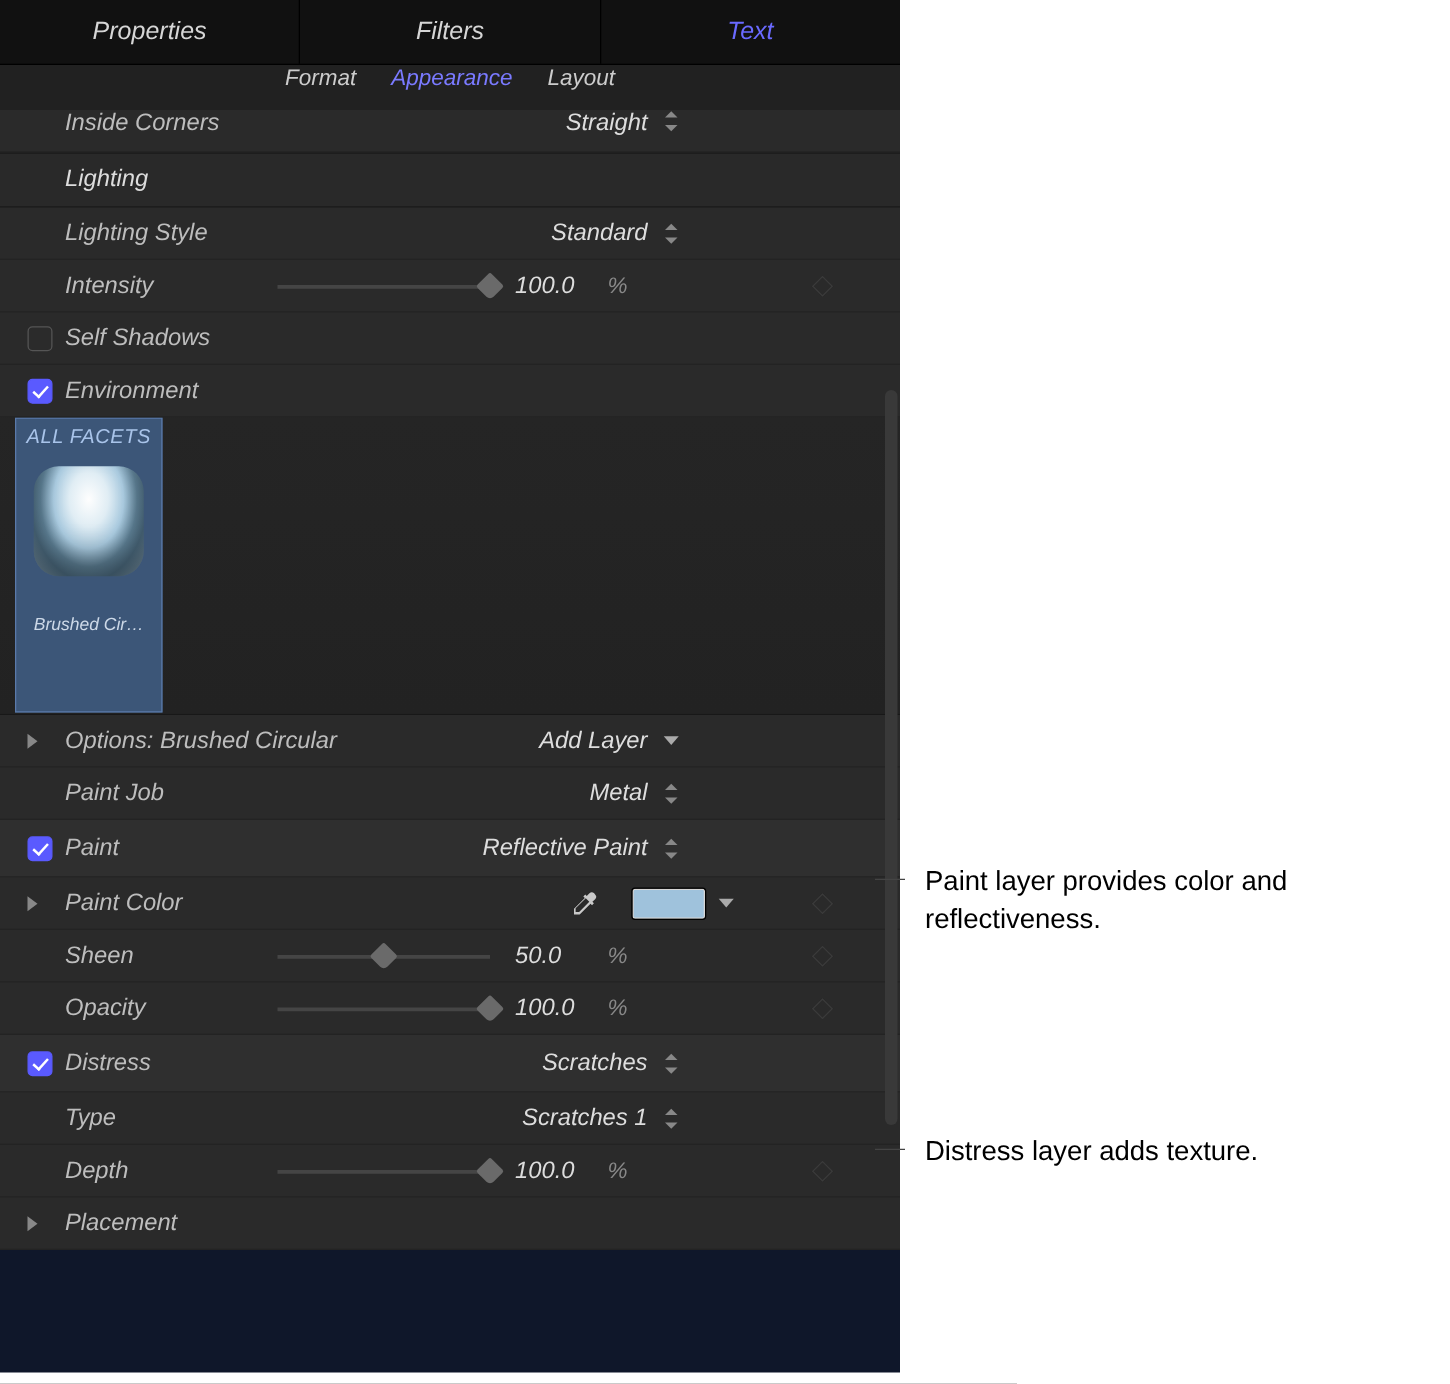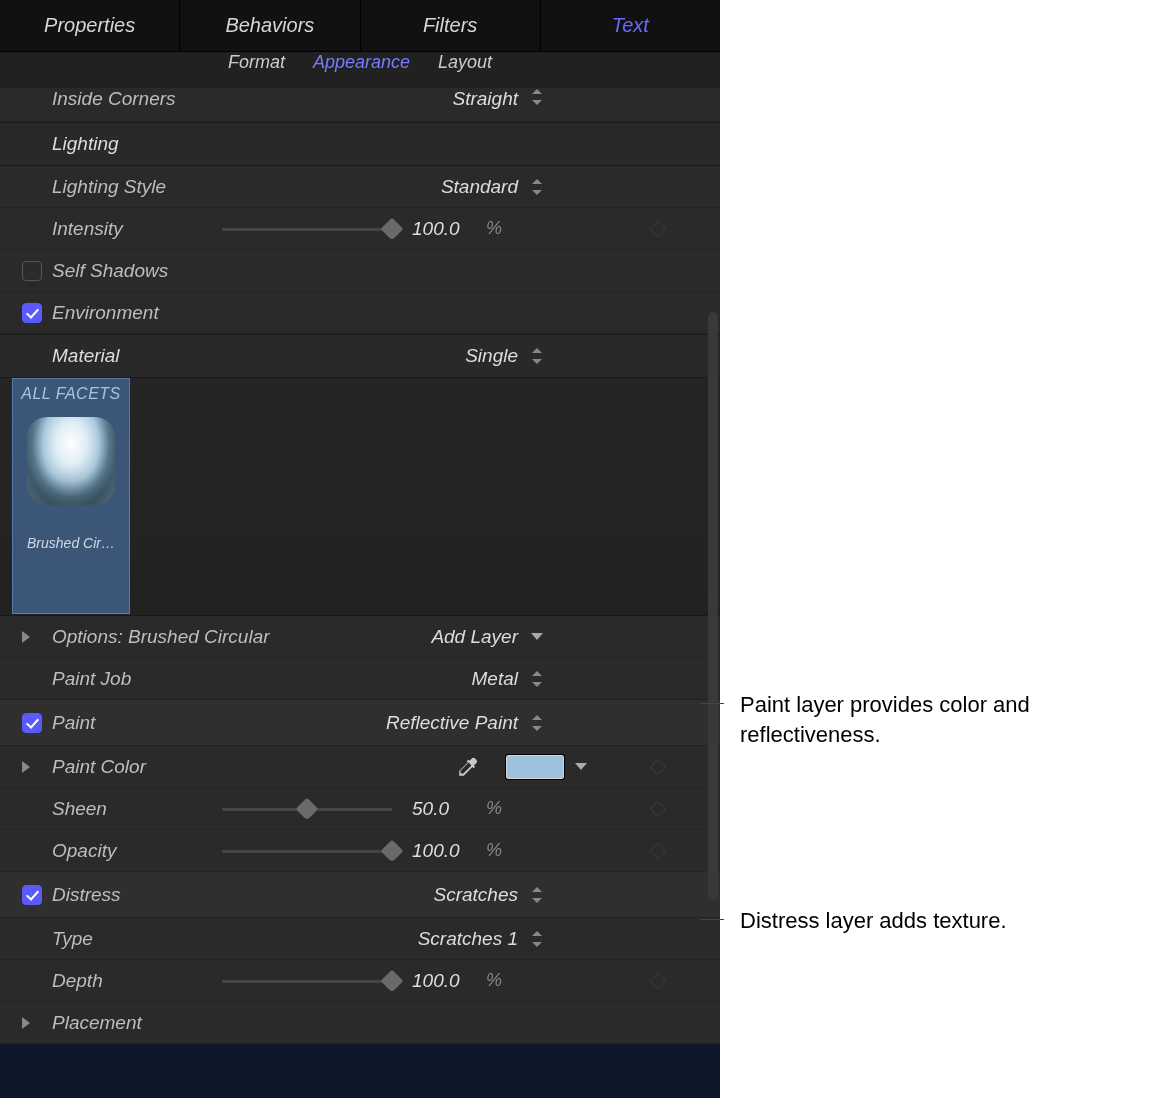--- a/index.html
+++ b/index.html
@@ -254,21 +254,20 @@
   .callout-distress { top: 906px; }
   .callout-distress .line { width: 24px; margin-left: -24px; }
 </style>
 </head>
 <body>
 
 <div class="panel">
 
   <div class="tabs">
     <div class="tab">Properties</div>
-    <div class="tab">Behaviors</div>
     <div class="tab">Filters</div>
     <div class="tab active">Text</div>
   </div>
 
   <div class="subtabs">
     <div class="subtab">Format</div>
     <div class="subtab active">Appearance</div>
     <div class="subtab">Layout</div>
   </div>
 
@@ -309,27 +308,20 @@
     <div class="row">
       <span class="checkbox"></span>
       <span class="label">Self Shadows</span>
     </div>
 
     <div class="row">
       <span class="checkbox checked"></span>
       <span class="label">Environment</span>
     </div>
 
-    <div class="row section">
-      <span class="label section">Material</span>
-      <span class="spacer"></span>
-      <span class="value">Single</span>
-      <span class="popup-arrows"></span>
-      <div style="width:160px;"></div>
-    </div>
 
     <div class="material-well">
       <div class="material-tile">
         <div class="head">ALL FACETS</div>
         <div class="swatch"></div>
         <div class="name">Brushed Cir…</div>
       </div>
     </div>
 
     <div class="row">

